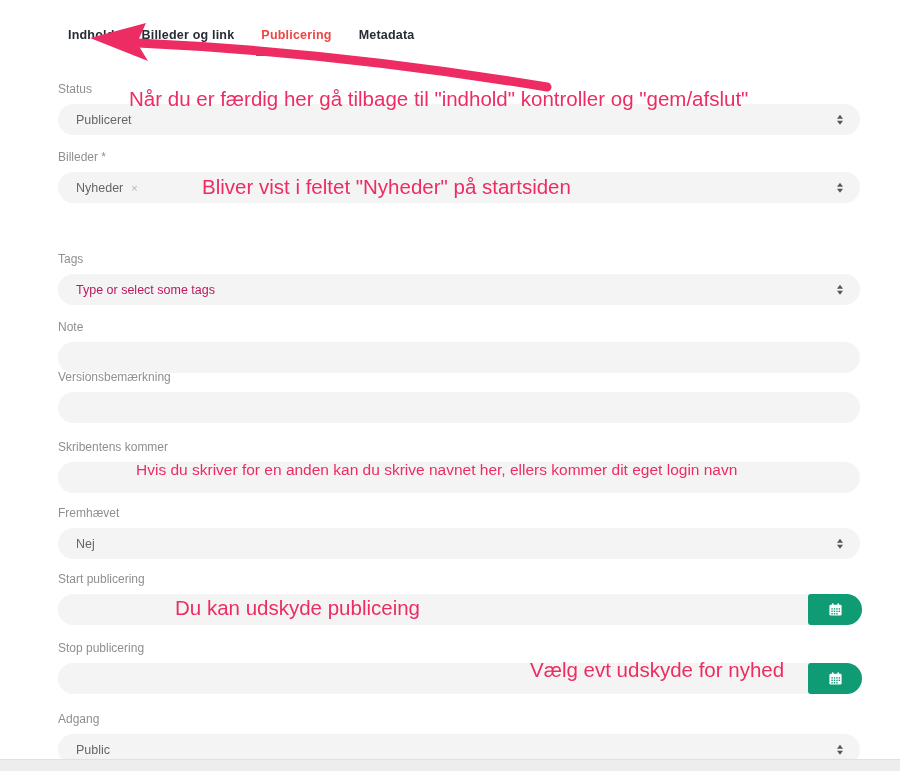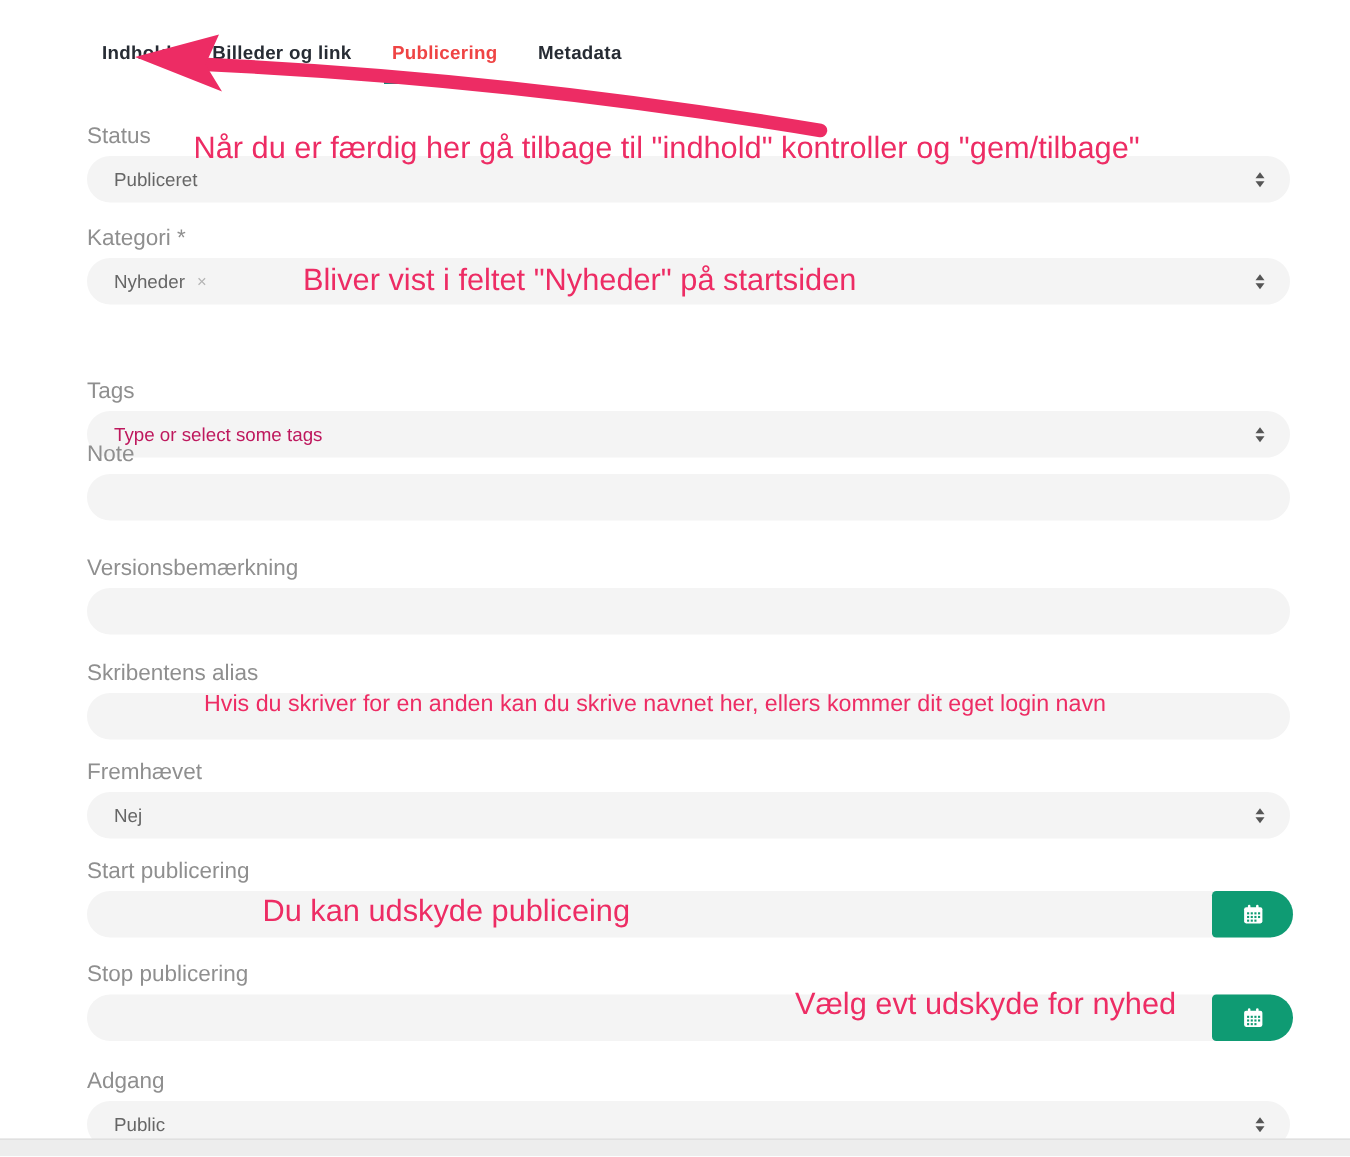--- a/index.html
+++ b/index.html
@@ -7,21 +7,21 @@
   #stage { position:relative; width:900px; height:771px; overflow:hidden; background:#fff; }
 
   
   .tabs { position:absolute; left:68px; top:28px; display:flex; gap:27px; z-index:10; }
   .tab { font-size:12.5px; font-weight:700; color:#272c34; letter-spacing:.2px; cursor:pointer; position:relative; padding-bottom:6px; }
   .tab.active { color:#ef4444; }
   .tab.active::after { content:""; position:absolute; left:-5px; right:-5px; bottom:-8px; height:2px; background:#16847a; }
 
   
   .row { position:absolute; left:58px; width:802px; }
-  .flabel { font-size:15px; color:#8f8f8f; height:14px; }
+  .flabel { font-size:12px; color:#8f8f8f; height:14px; }
   .fbox { position:relative; margin-top:8px; height:31px; background:#f4f4f4; border-radius:16px;
           display:flex; align-items:center; padding:0 18px; }
   .fval { font-size:12.5px; color:#666; }
   .fval.placeholder { color:#be185d; }
   .tag-x { font-size:11px; color:#b3b3b3; margin-left:8px; }
 
   
   .updown { position:absolute; right:15px; top:50%; transform:translateY(-50%); width:8px; }
   .updown::before, .updown::after { content:""; display:block; width:0; height:0;
       border-left:3.5px solid transparent; border-right:3.5px solid transparent; }
@@ -56,52 +56,52 @@
 
   <div class="row" style="top:82px">
     <div class="flabel">Status</div>
     <div class="fbox">
       <span class="fval">Publiceret</span>
       <span class="updown"></span>
     </div>
   </div>
 
   <div class="row" style="top:150px">
-    <div class="flabel">Kategori *</div>
+    <div class="flabel">Billeder *</div>
     <div class="fbox">
       <span class="fval">Nyheder</span>
       <span class="tag-x">×</span>
       <span class="updown"></span>
     </div>
   </div>
 
   <div class="row" style="top:252px">
     <div class="flabel">Tags</div>
     <div class="fbox">
       <span class="fval placeholder">Type or select some tags</span>
       <span class="updown"></span>
     </div>
   </div>
 
-  <div class="row" style="top:294px">
+  <div class="row" style="top:320px">
     <div class="flabel">Note</div>
     <div class="fbox">
       <span class="fval"></span>
     </div>
   </div>
 
   <div class="row" style="top:370px">
     <div class="flabel">Versionsbemærkning</div>
     <div class="fbox">
       <span class="fval"></span>
     </div>
   </div>
 
   <div class="row" style="top:440px">
-    <div class="flabel">Skribentens alias</div>
+    <div class="flabel">Skribentens kommer</div>
     <div class="fbox">
       <span class="fval"></span>
     </div>
   </div>
 
   <div class="row" style="top:572px">
     <div class="flabel">Start publicering</div>
     <div class="fbox">
       <span class="fval"></span>
       <button class="calbtn">
@@ -163,21 +163,21 @@
               <rect x="11.4" y="9.2" width="1.5" height="1.5"></rect>
             <rect x="3.6" y="11.8" width="1.5" height="1.5"></rect>
               <rect x="6.2" y="11.8" width="1.5" height="1.5"></rect>
               <rect x="8.8" y="11.8" width="1.5" height="1.5"></rect>
           </g>
         </svg>
       </button>
     </div>
   </div>
 
-  <div class="anno" style="left:129px; top:87px">Når du er færdig her gå tilbage til "indhold" kontroller og "gem/tilbage"</div>
+  <div class="anno" style="left:129px; top:87px">Når du er færdig her gå tilbage til "indhold" kontroller og "gem/afslut"</div>
   <div class="anno" style="left:202px; top:175px">Bliver vist i feltet "Nyheder" på startsiden</div>
   <div class="anno small" style="left:136px; top:461px">Hvis du skriver for en anden kan du skrive navnet her, ellers kommer dit eget login navn</div>
   <div class="anno" style="left:175px; top:596px">Du kan udskyde publiceing</div>
   <div class="anno" style="left:530px; top:658px">Vælg evt udskyde for nyhed</div>
 
   <svg id="arrow-overlay" width="900" height="771" viewBox="0 0 900 771">
     <path d="M138,43 Q335,52 547,87" stroke="#ed2c64" stroke-width="9" stroke-linecap="round" fill="none"></path>
     <polygon points="90,38 146,23 137,43 148,61" fill="#ed2c64"></polygon>
   </svg>
 

